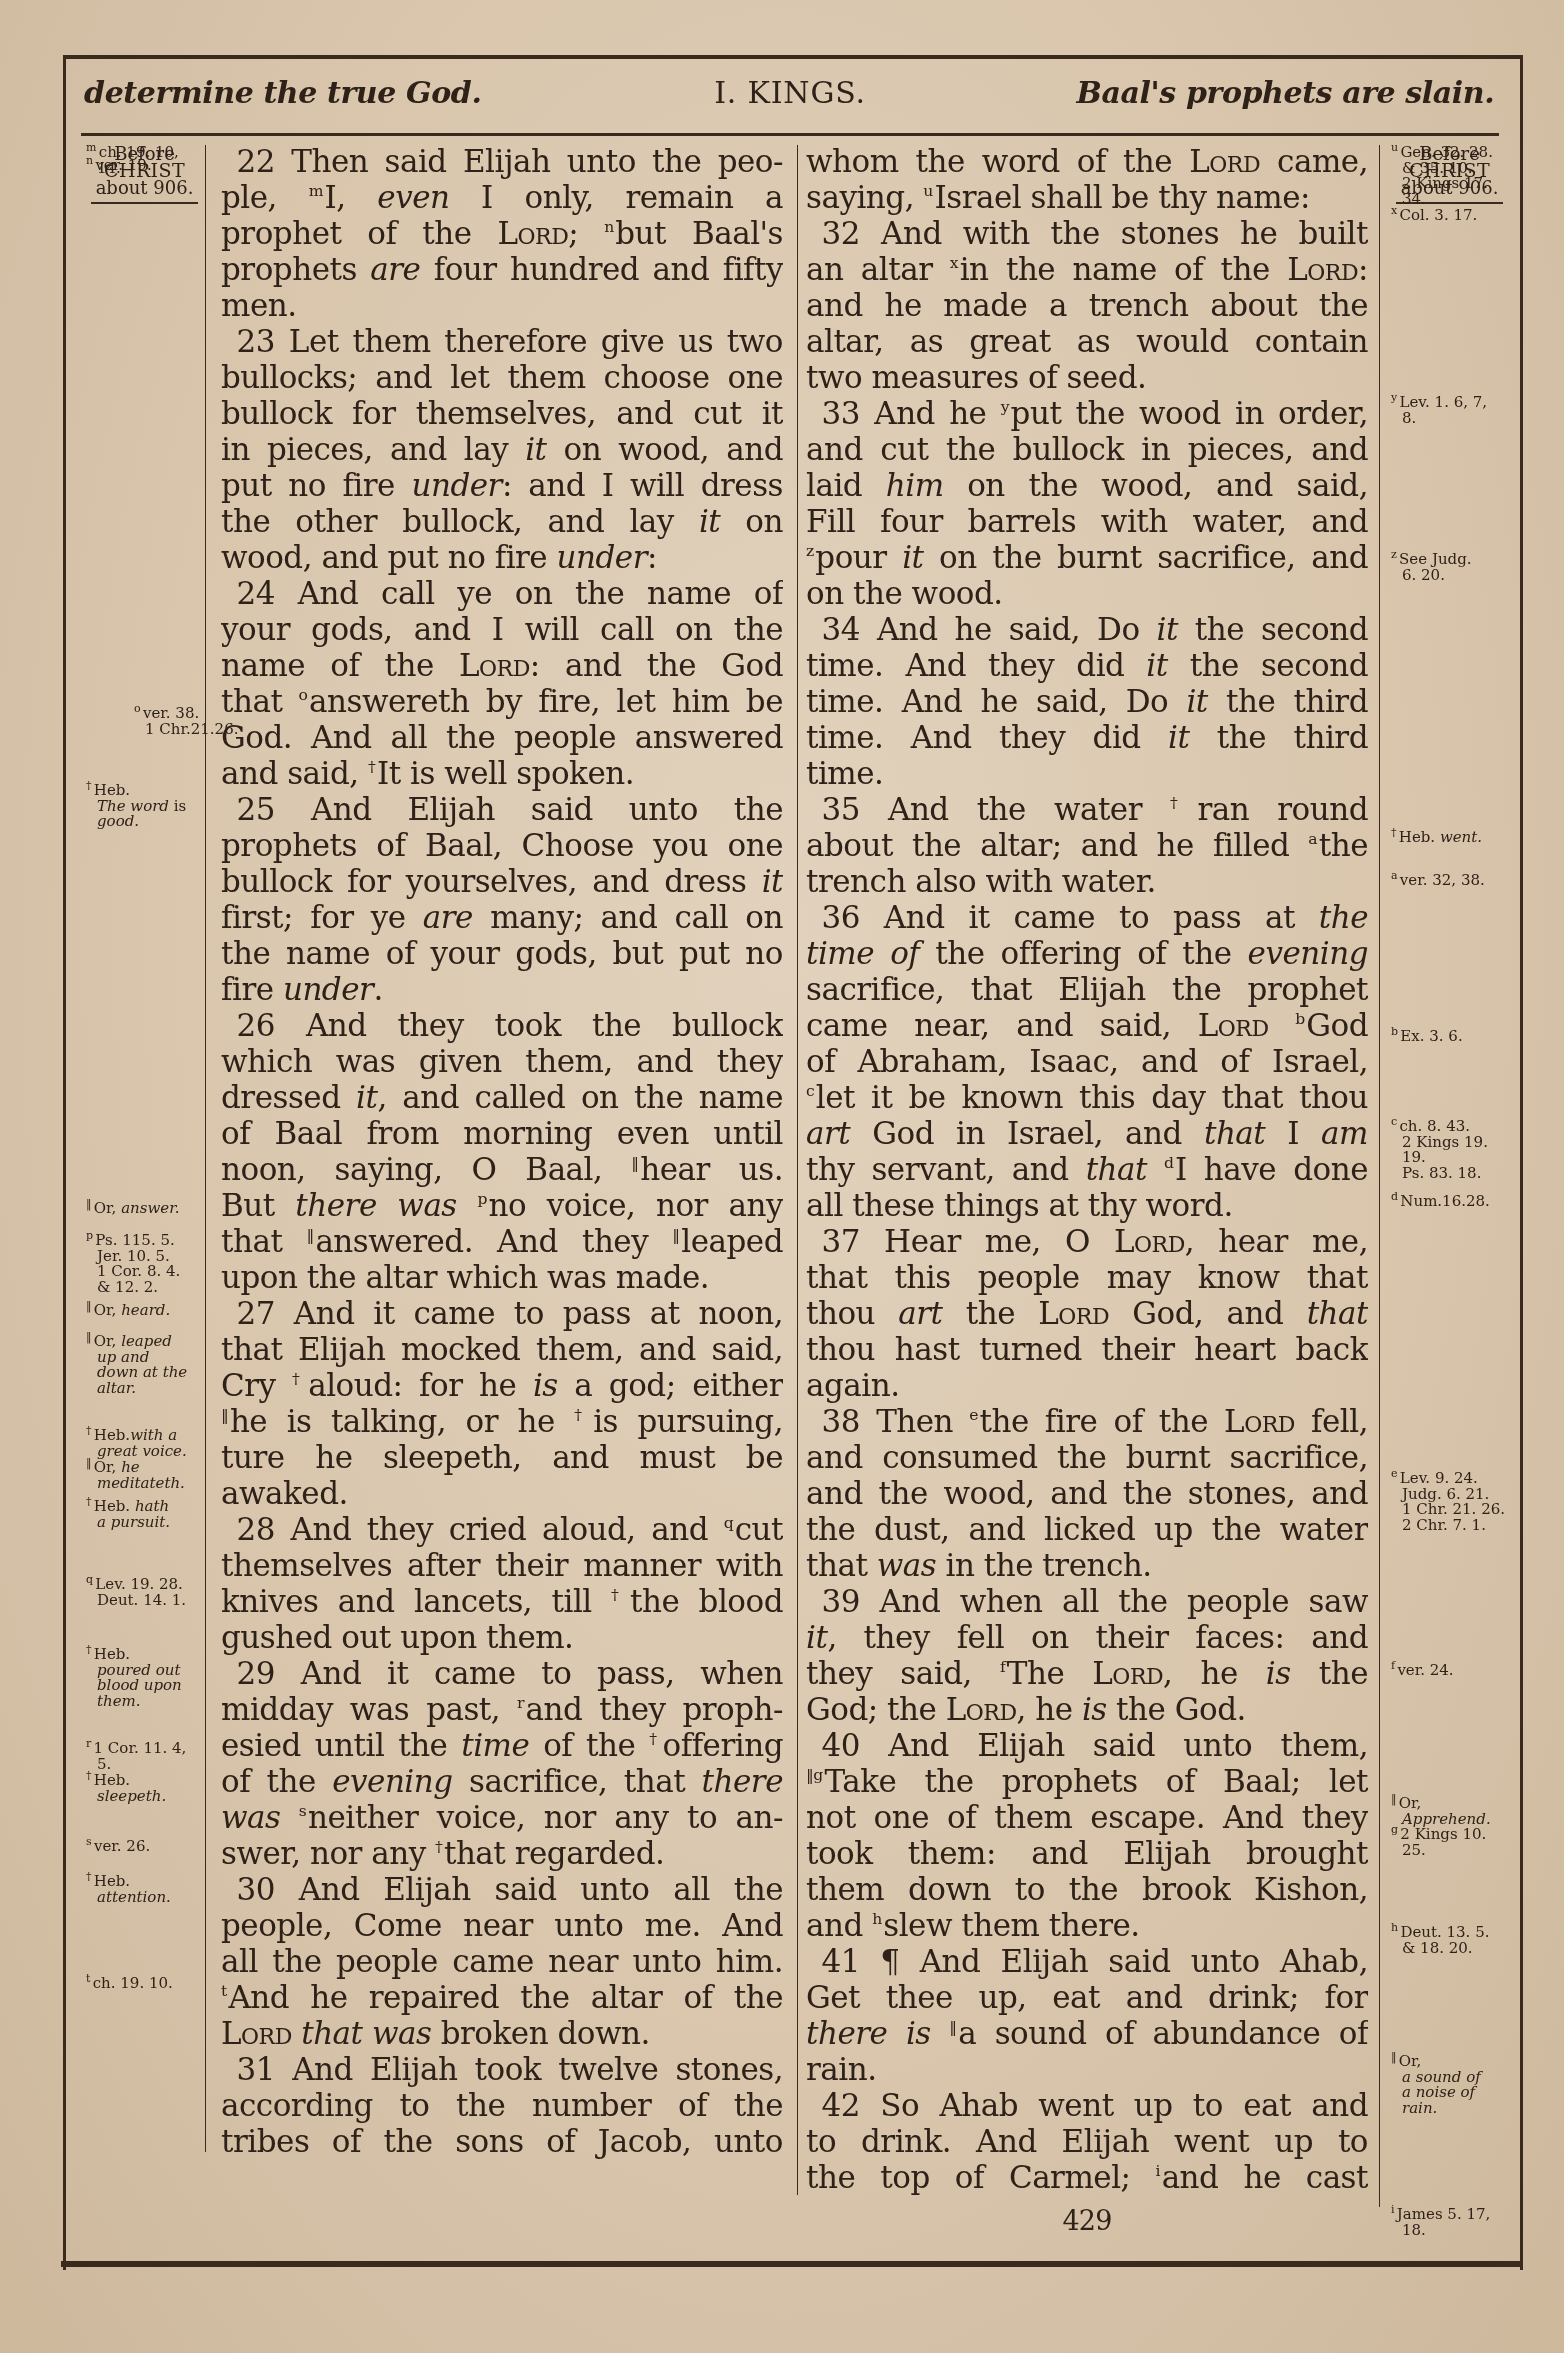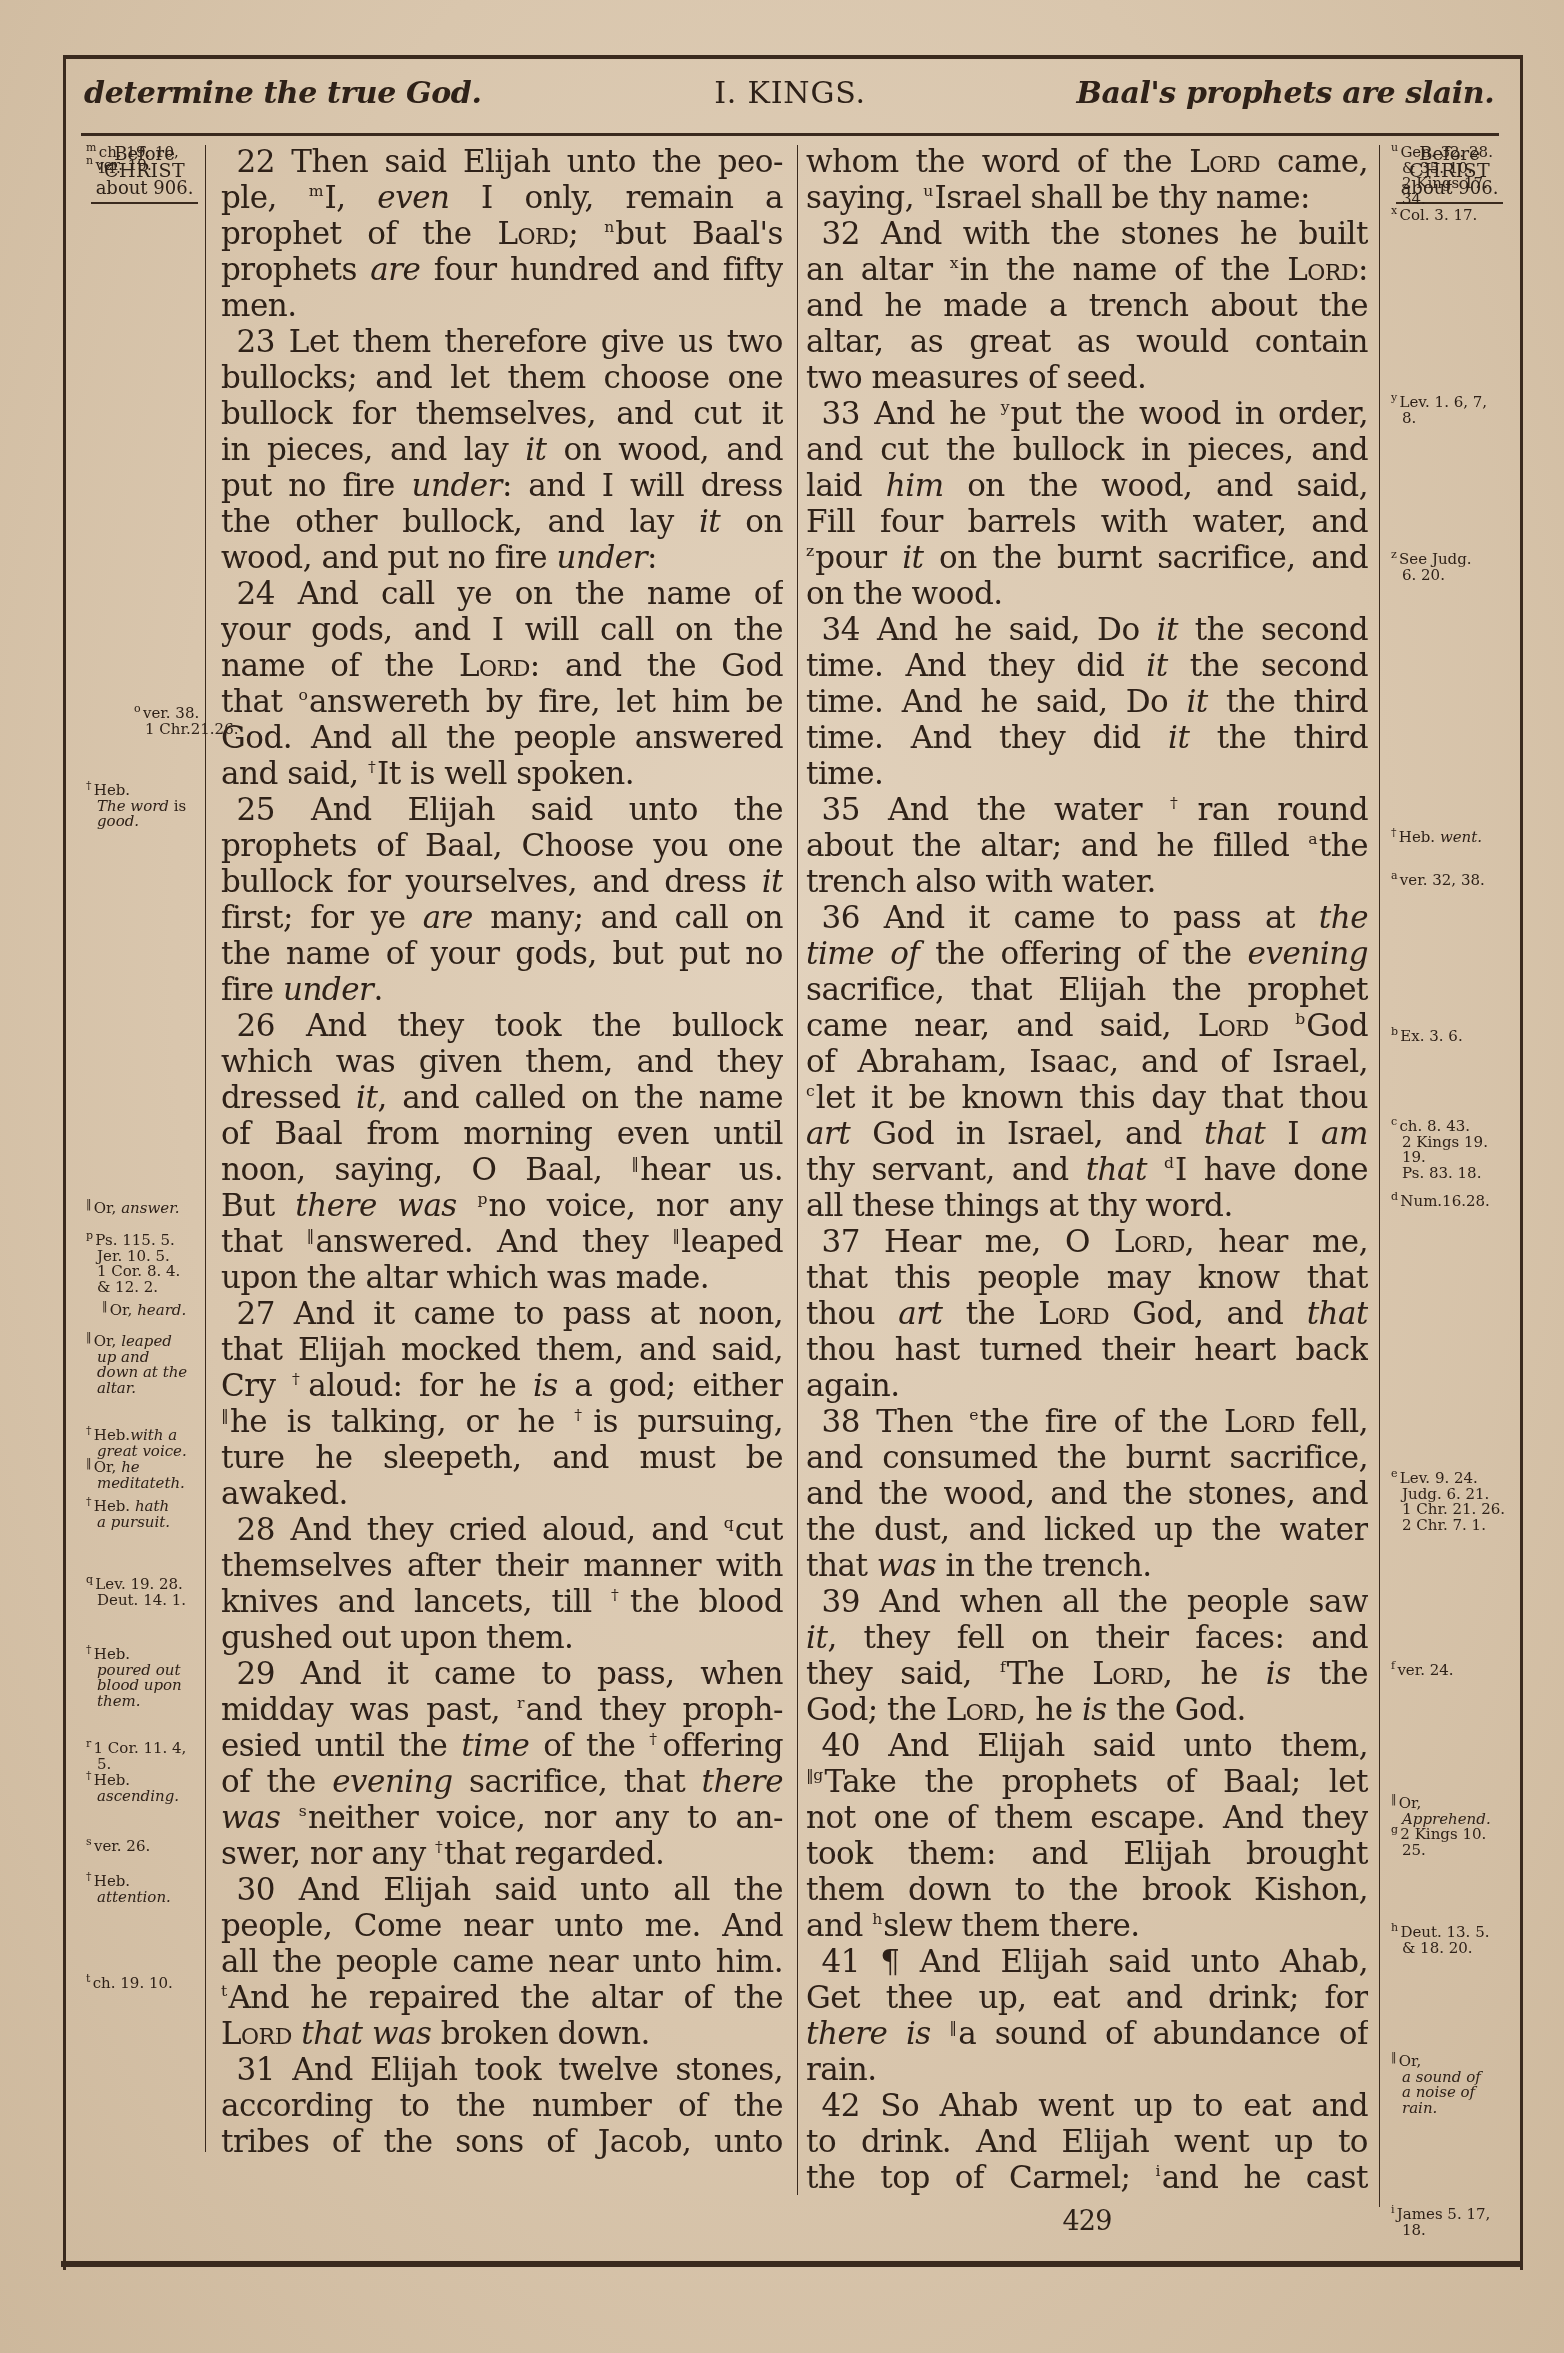--- a/index.html
+++ b/index.html
@@ -109,21 +109,21 @@
       </div>
       <div class="note" style="top: 1056px;">
         <span class="line"><span class="mk">‖</span><span>Or, </span><i>answer.</i></span>
       </div>
       <div class="note" style="top: 1088px;">
         <span class="line"><span class="mk">p</span><span>Ps. 115. 5.</span></span>
         <span class="line indent"><span>Jer. 10. 5.</span></span>
         <span class="line indent"><span>1 Cor. 8. 4.</span></span>
         <span class="line indent"><span>&amp; 12. 2.</span></span>
       </div>
-      <div class="note" style="top: 1158px; margin-left: 16px;">
+      <div class="note" style="top: 1158px;">
         <span class="line"><span class="mk">‖</span><span>Or, </span><i>heard.</i></span>
       </div>
       <div class="note" style="top: 1189px;">
         <span class="line"><span class="mk">‖</span><span>Or, </span><i>leaped</i></span>
         <span class="line indent"><i>up and</i></span>
         <span class="line indent"><i>down at the</i></span>
         <span class="line indent"><i>altar.</i></span>
       </div>
       <div class="note" style="top: 1283px;">
         <span class="line"><span class="mk">†</span><span>Heb.</span><i>with a</i></span>
@@ -146,21 +146,21 @@
         <span class="line indent"><i>poured out</i></span>
         <span class="line indent"><i>blood upon</i></span>
         <span class="line indent"><i>them.</i></span>
       </div>
       <div class="note" style="top: 1596px;">
         <span class="line"><span class="mk">r</span><span>1 Cor. 11. 4,</span></span>
         <span class="line indent"><span>5.</span></span>
       </div>
       <div class="note" style="top: 1628px;">
         <span class="line"><span class="mk">†</span><span>Heb.</span></span>
-        <span class="line indent"><i>ascending.</i></span>
+        <span class="line indent"><i>sleepeth.</i></span>
       </div>
       <div class="note" style="top: 1694px;">
         <span class="line"><span class="mk">s</span><span>ver. 26.</span></span>
       </div>
       <div class="note" style="top: 1729px;">
         <span class="line"><span class="mk">†</span><span>Heb.</span></span>
         <span class="line indent"><i>attention.</i></span>
       </div>
       <div class="note" style="top: 1831px;">
         <span class="line"><span class="mk">t</span><span>ch. 19. 10.</span></span>

